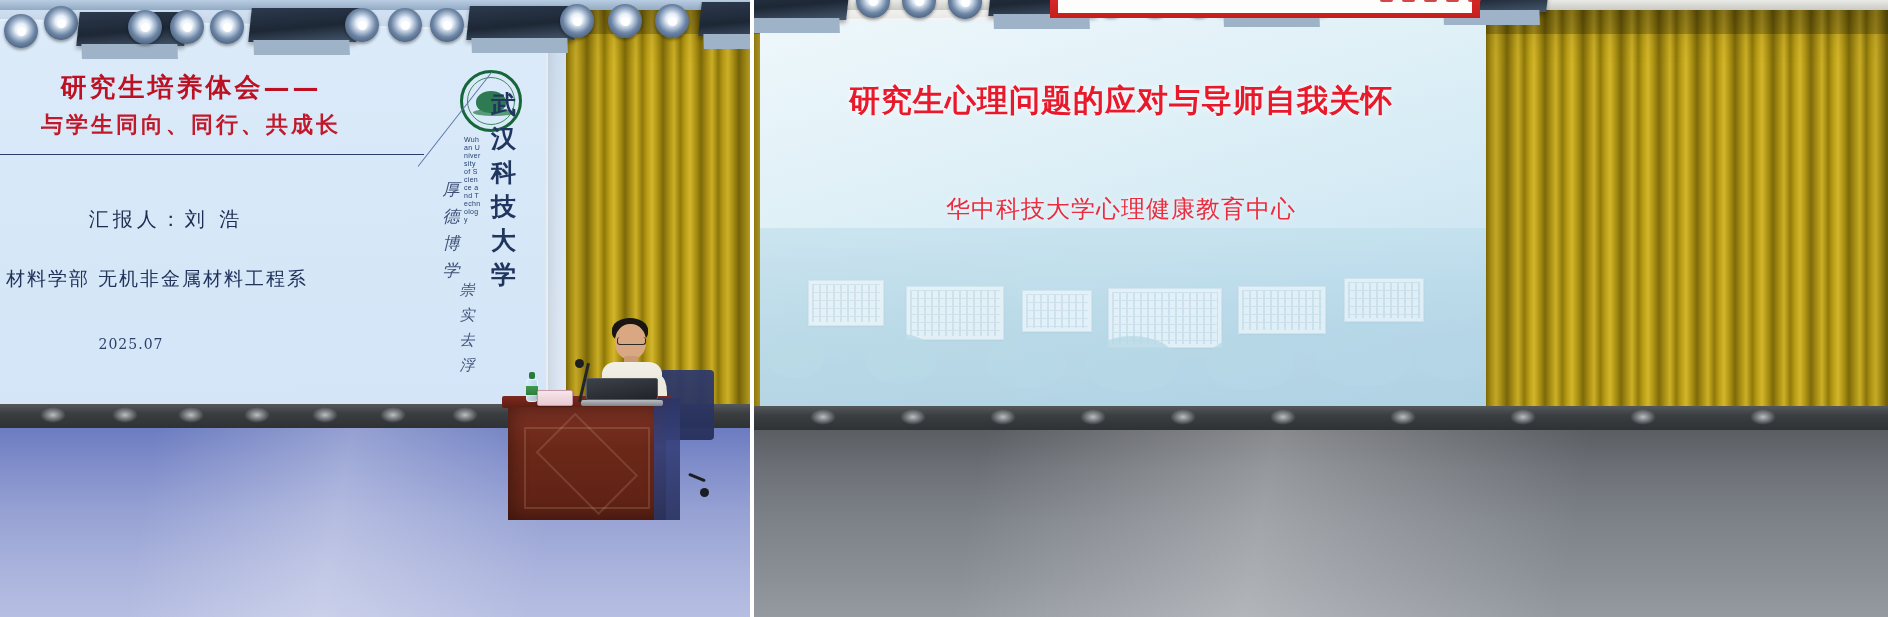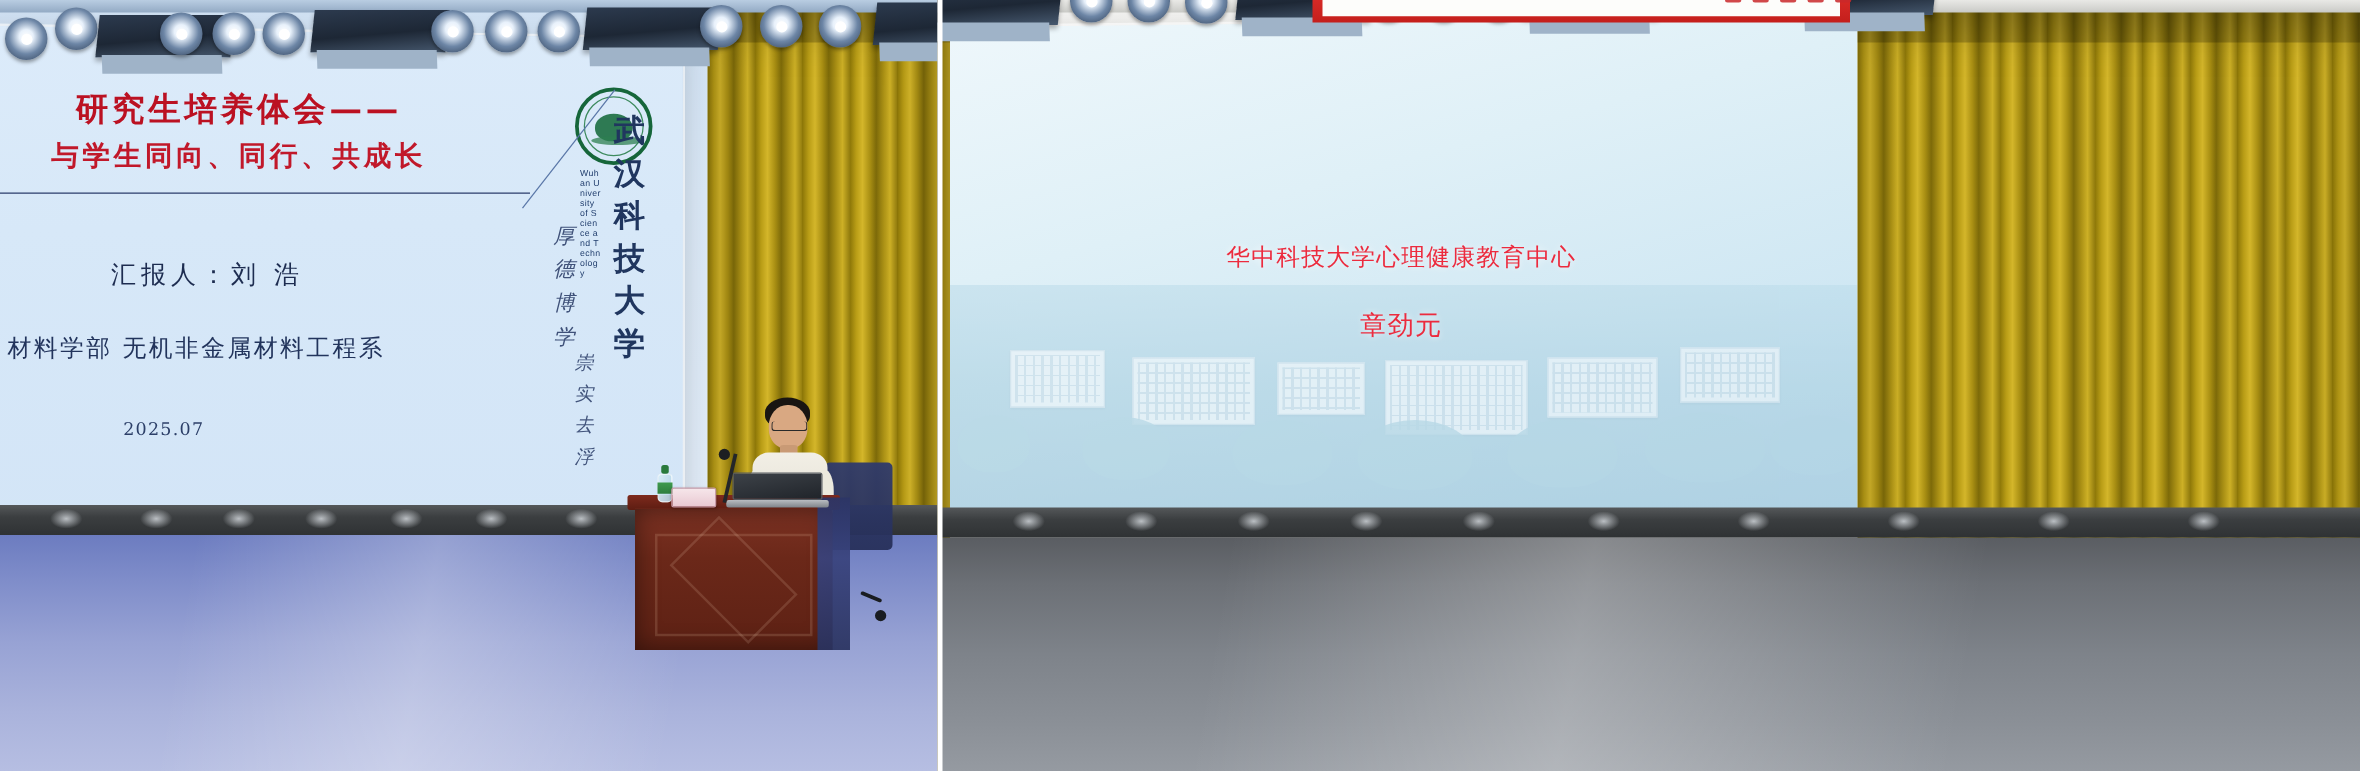--- a/index.html
+++ b/index.html
@@ -84,21 +84,21 @@
      background:linear-gradient(180deg,#bcdcea 0%,#a9cfe0 45%,#9ec6d9 100%);}
   .bld{position:absolute;background:#f0f6f9;border:1px solid #cfe0ea;box-shadow:0 1px 2px rgba(0,0,0,.06);}
   .bld::before{content:"";position:absolute;inset:3px;
      background:repeating-linear-gradient(90deg,#b9d2e0 0 2px,transparent 2px 7px),
                 repeating-linear-gradient(180deg,#b9d2e0 0 1px,transparent 1px 8px);opacity:.7;}
   .tree{position:absolute;border-radius:50% 50% 45% 45%;background:#a5cddc;opacity:.8;}
   .rs-title{position:absolute;left:0;right:0;top:62px;text-align:center;color:#e8192b;
     font-family:"DejaVu Sans","Liberation Sans",sans-serif;font-weight:700;font-size:31px;letter-spacing:1px;
     text-shadow:0 0 7px rgba(255,255,255,.85),0 1px 0 rgba(255,255,255,.9);}
   .rs-org{position:absolute;left:0;right:0;top:175px;text-align:center;color:#ec2b3e;
-    font-family:"DejaVu Sans","Liberation Sans",sans-serif;font-size:19px;letter-spacing:1px;
+    font-family:"DejaVu Sans","Liberation Sans",sans-serif;font-size:24px;letter-spacing:1px;
     text-shadow:0 0 6px rgba(255,255,255,.8);}
   .rs-name{position:absolute;left:0;right:0;top:228px;text-align:center;color:#ec2b3e;
     font-family:"DejaVu Sans","Liberation Sans",sans-serif;font-size:21px;letter-spacing:1px;
     text-shadow:0 0 6px rgba(255,255,255,.8);}
   .rs-date{position:absolute;left:0;right:0;top:272px;text-align:center;color:#ec2b3e;
     font-family:"DejaVu Sans","Liberation Sans",sans-serif;font-size:21px;letter-spacing:1px;
     text-shadow:0 0 6px rgba(255,255,255,.8);}
 
   
   .curtain{position:absolute;top:0;bottom:0;
@@ -326,22 +326,22 @@
           <div class="bld" style="left:588px;bottom:96px;width:78px;height:42px;"></div>
           <div class="tree" style="left:10px;bottom:40px;width:58px;height:46px;"></div>
           <div class="tree" style="left:110px;bottom:34px;width:70px;height:50px;"></div>
           <div class="tree" style="left:230px;bottom:30px;width:80px;height:52px;"></div>
           <div class="tree" style="left:330px;bottom:26px;width:92px;height:56px;"></div>
           <div class="tree" style="left:450px;bottom:28px;width:88px;height:54px;"></div>
           <div class="tree" style="left:560px;bottom:32px;width:96px;height:56px;"></div>
           <div class="tree" style="left:660px;bottom:38px;width:74px;height:48px;"></div>
         </div>
 
+        <div class="rs-title">研究生心理问题的应对与导师自我关怀</div>
         <div class="rs-org">华中科技大学心理健康教育中心</div>
-        <div class="rs-name">章劲元</div>
       </div>
     </div>
 
     <div class="curtain c-right" style="left:736px;width:402px;">
         <div class="curtain-top"></div>
       </div>
     <div class="curtain" style="left:0px;width:10px;">
         <div class="curtain-top"></div>
       </div>
 

